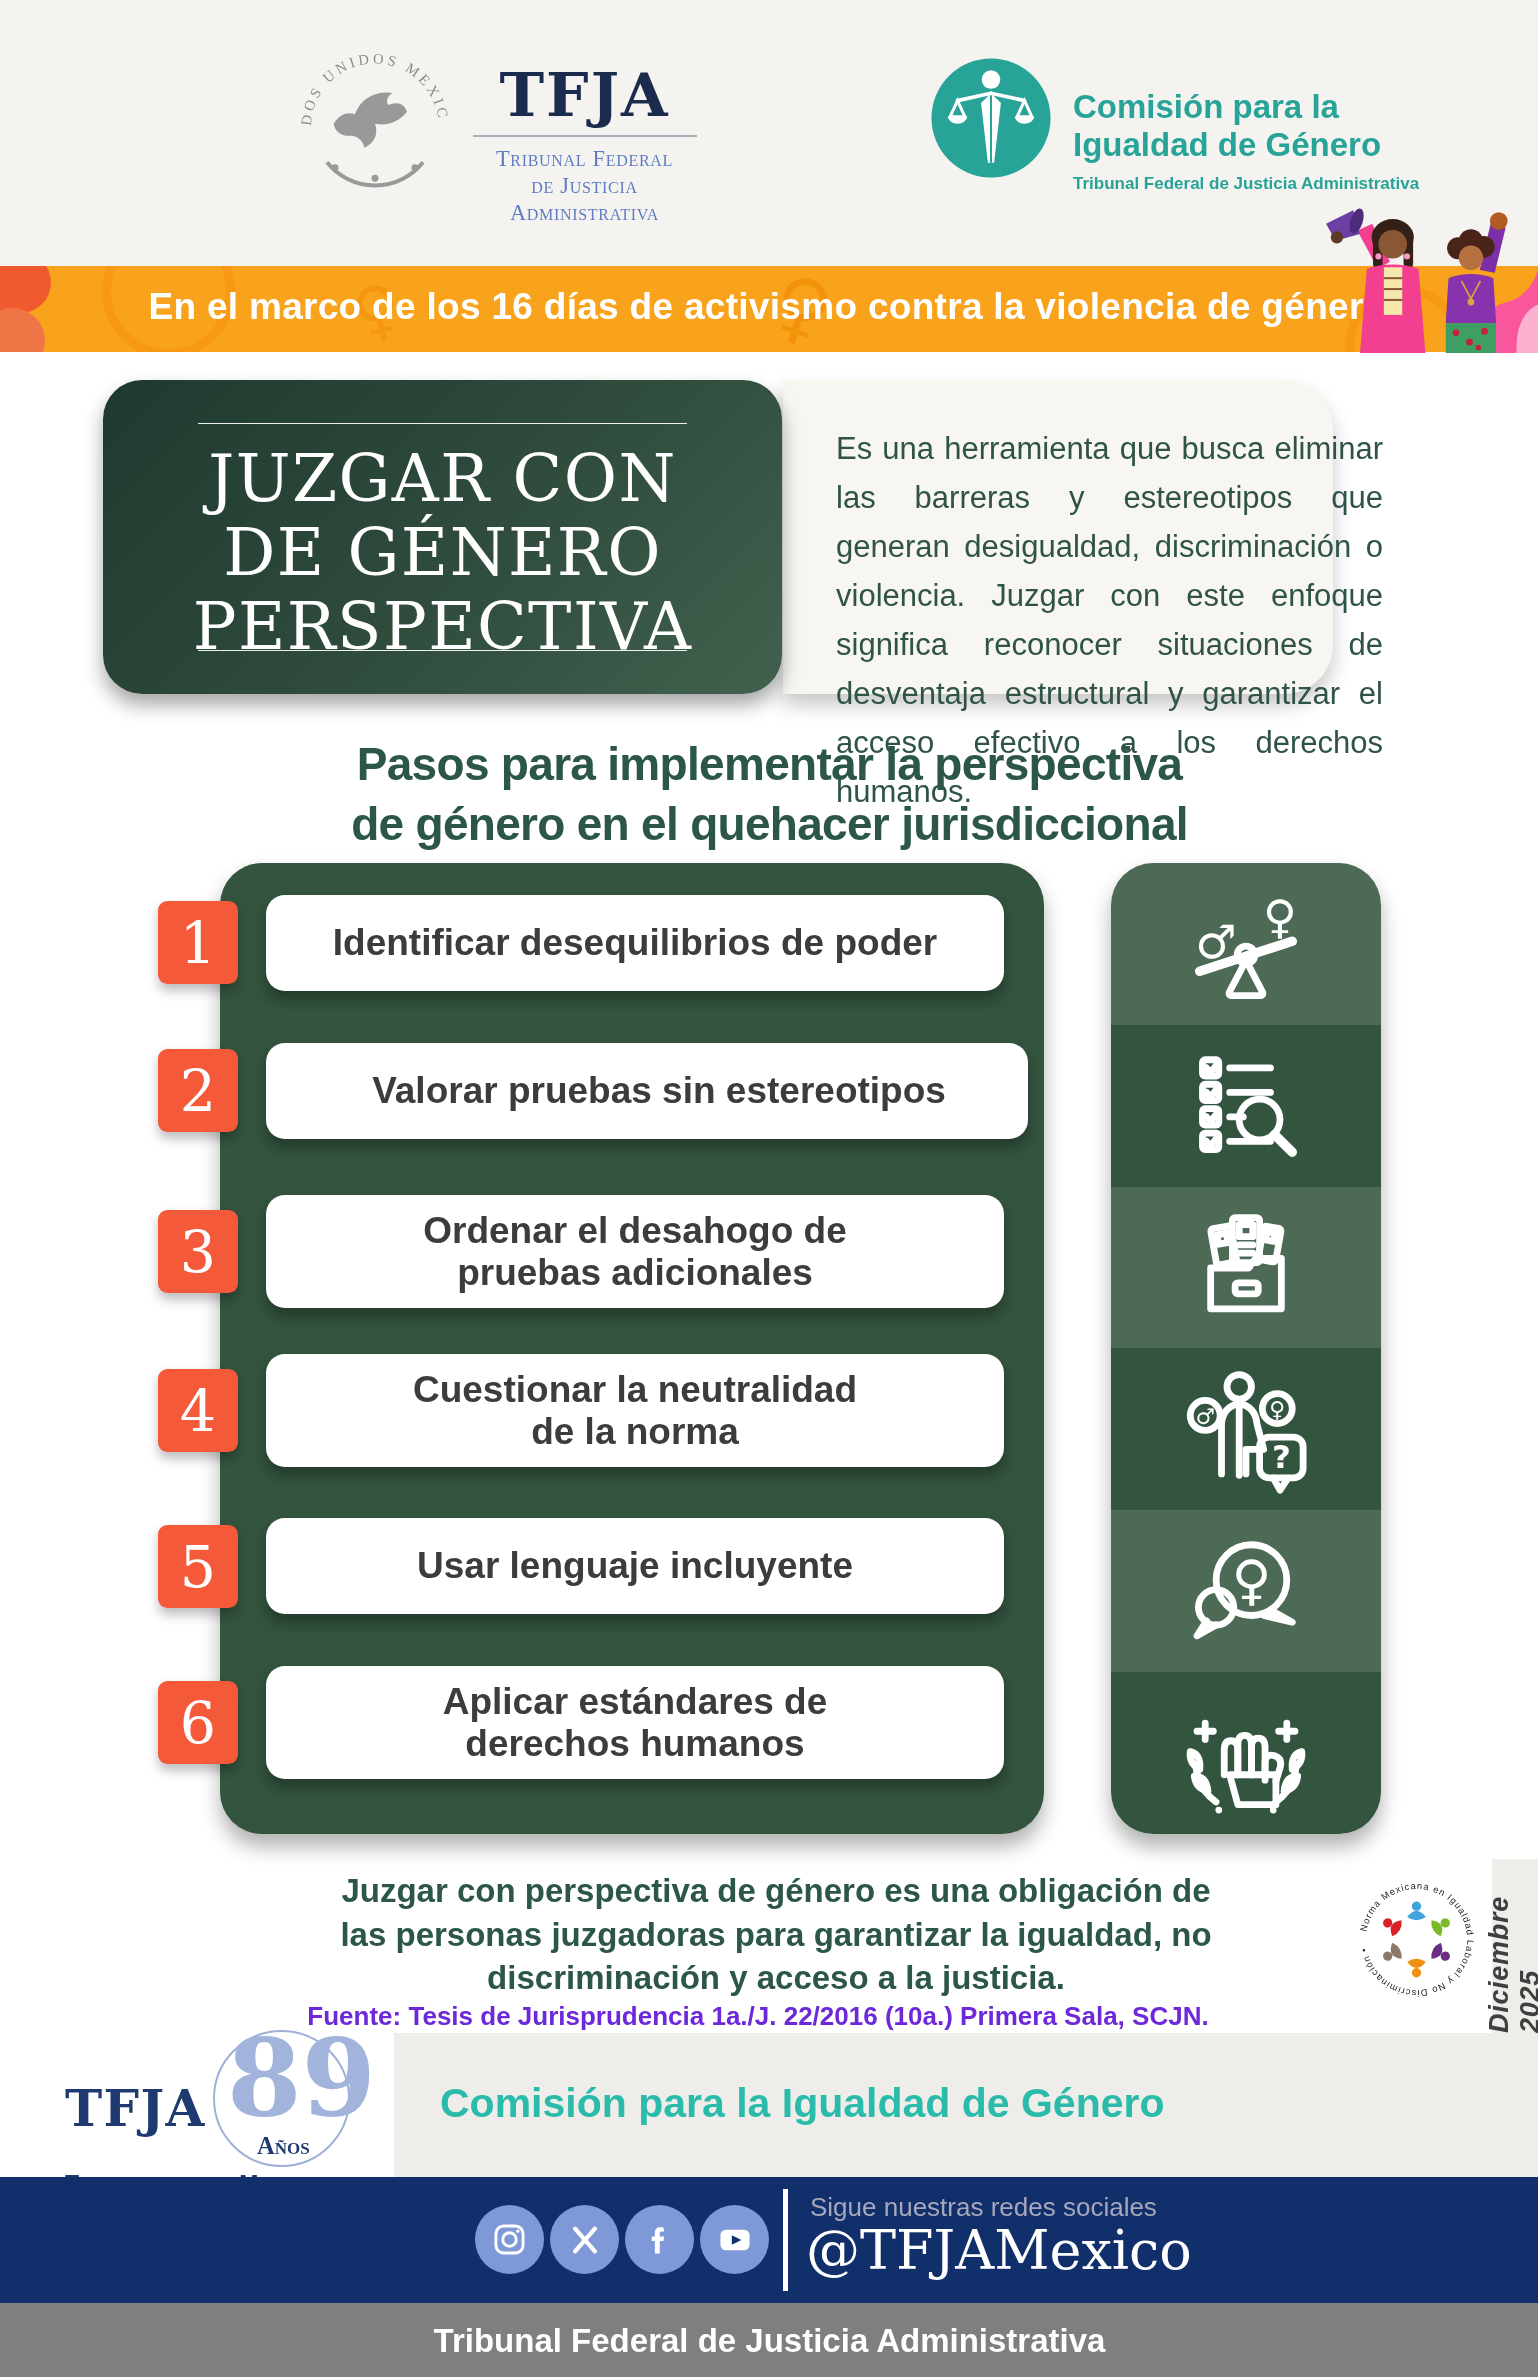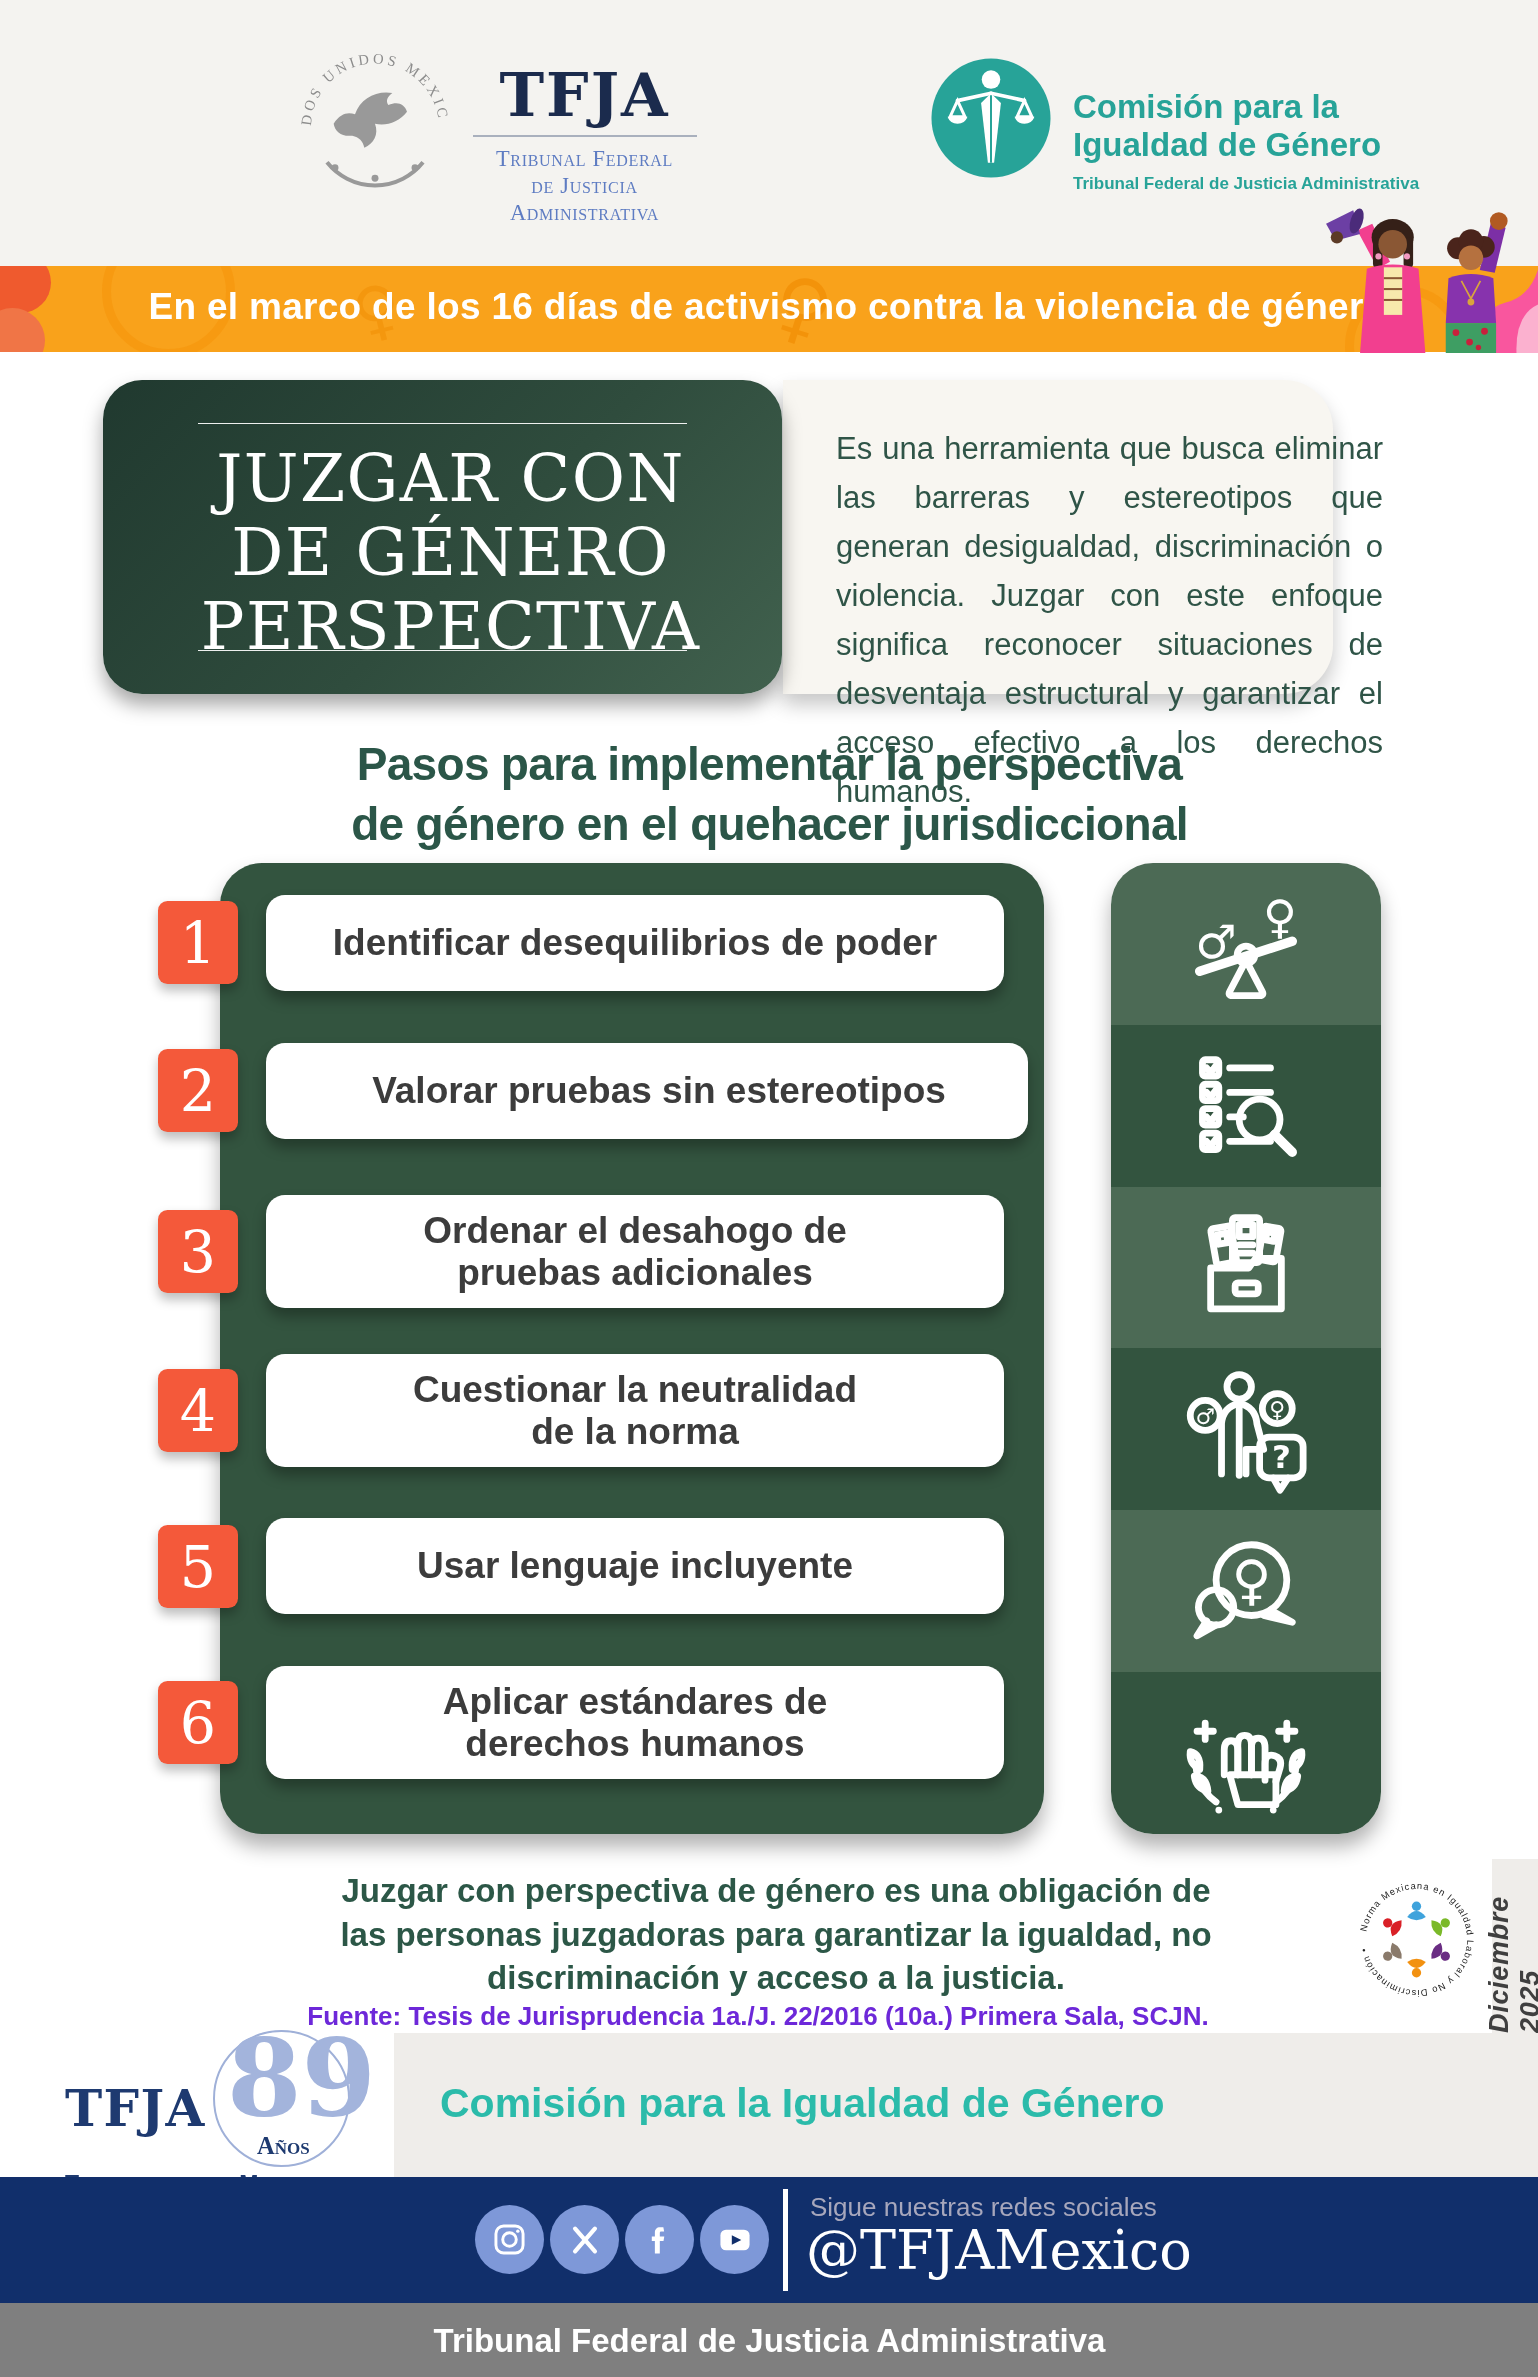--- a/index.html
+++ b/index.html
@@ -27,21 +27,21 @@
   .banner-text{position:absolute;left:102px;top:20.4px;width:1331px;text-align:center;color:#ffffff;
                font-size:37px;font-weight:bold;letter-spacing:0.3px;z-index:2;}
   .illus{position:absolute;left:1277px;top:202px;width:262px;height:151px;z-index:3;}
 
   
   .def-green{position:absolute;left:103px;top:380px;width:679px;height:314px;border-radius:39px;
              background:linear-gradient(135deg,#20392f 0%,#2f4c3d 55%,#41614e 100%);
              box-shadow:0 11px 19px rgba(0,0,0,.35);z-index:2;}
   .def-line{position:absolute;left:14%;width:72%;height:1.4px;background:rgba(255,255,255,.92);}
   .def-title{position:absolute;left:0;top:62px;width:100%;text-align:center;color:#ffffff;
-             font-family:"DejaVu Serif",serif;font-size:65px;line-height:1.14;letter-spacing:1.4px;padding-left:8px;}
+             font-family:"DejaVu Serif",serif;font-size:65px;line-height:1.14;letter-spacing:1.4px;}
   .def-cream{position:absolute;left:783px;top:380px;width:550px;height:314px;background:#f8f6f1;
              border-radius:0 49px 49px 0;box-shadow:0 11px 19px rgba(0,0,0,.22);z-index:1;}
   .def-body{position:absolute;left:53px;top:45px;width:547px;color:#2f5447;font-size:31px;
             line-height:1.58;text-align:justify;}
 
   
   .steps-heading{position:absolute;left:0;top:735px;width:1539px;text-align:center;color:#2b5648;
                  font-size:46px;font-weight:bold;letter-spacing:-0.7px;line-height:1.3;}
 
   

